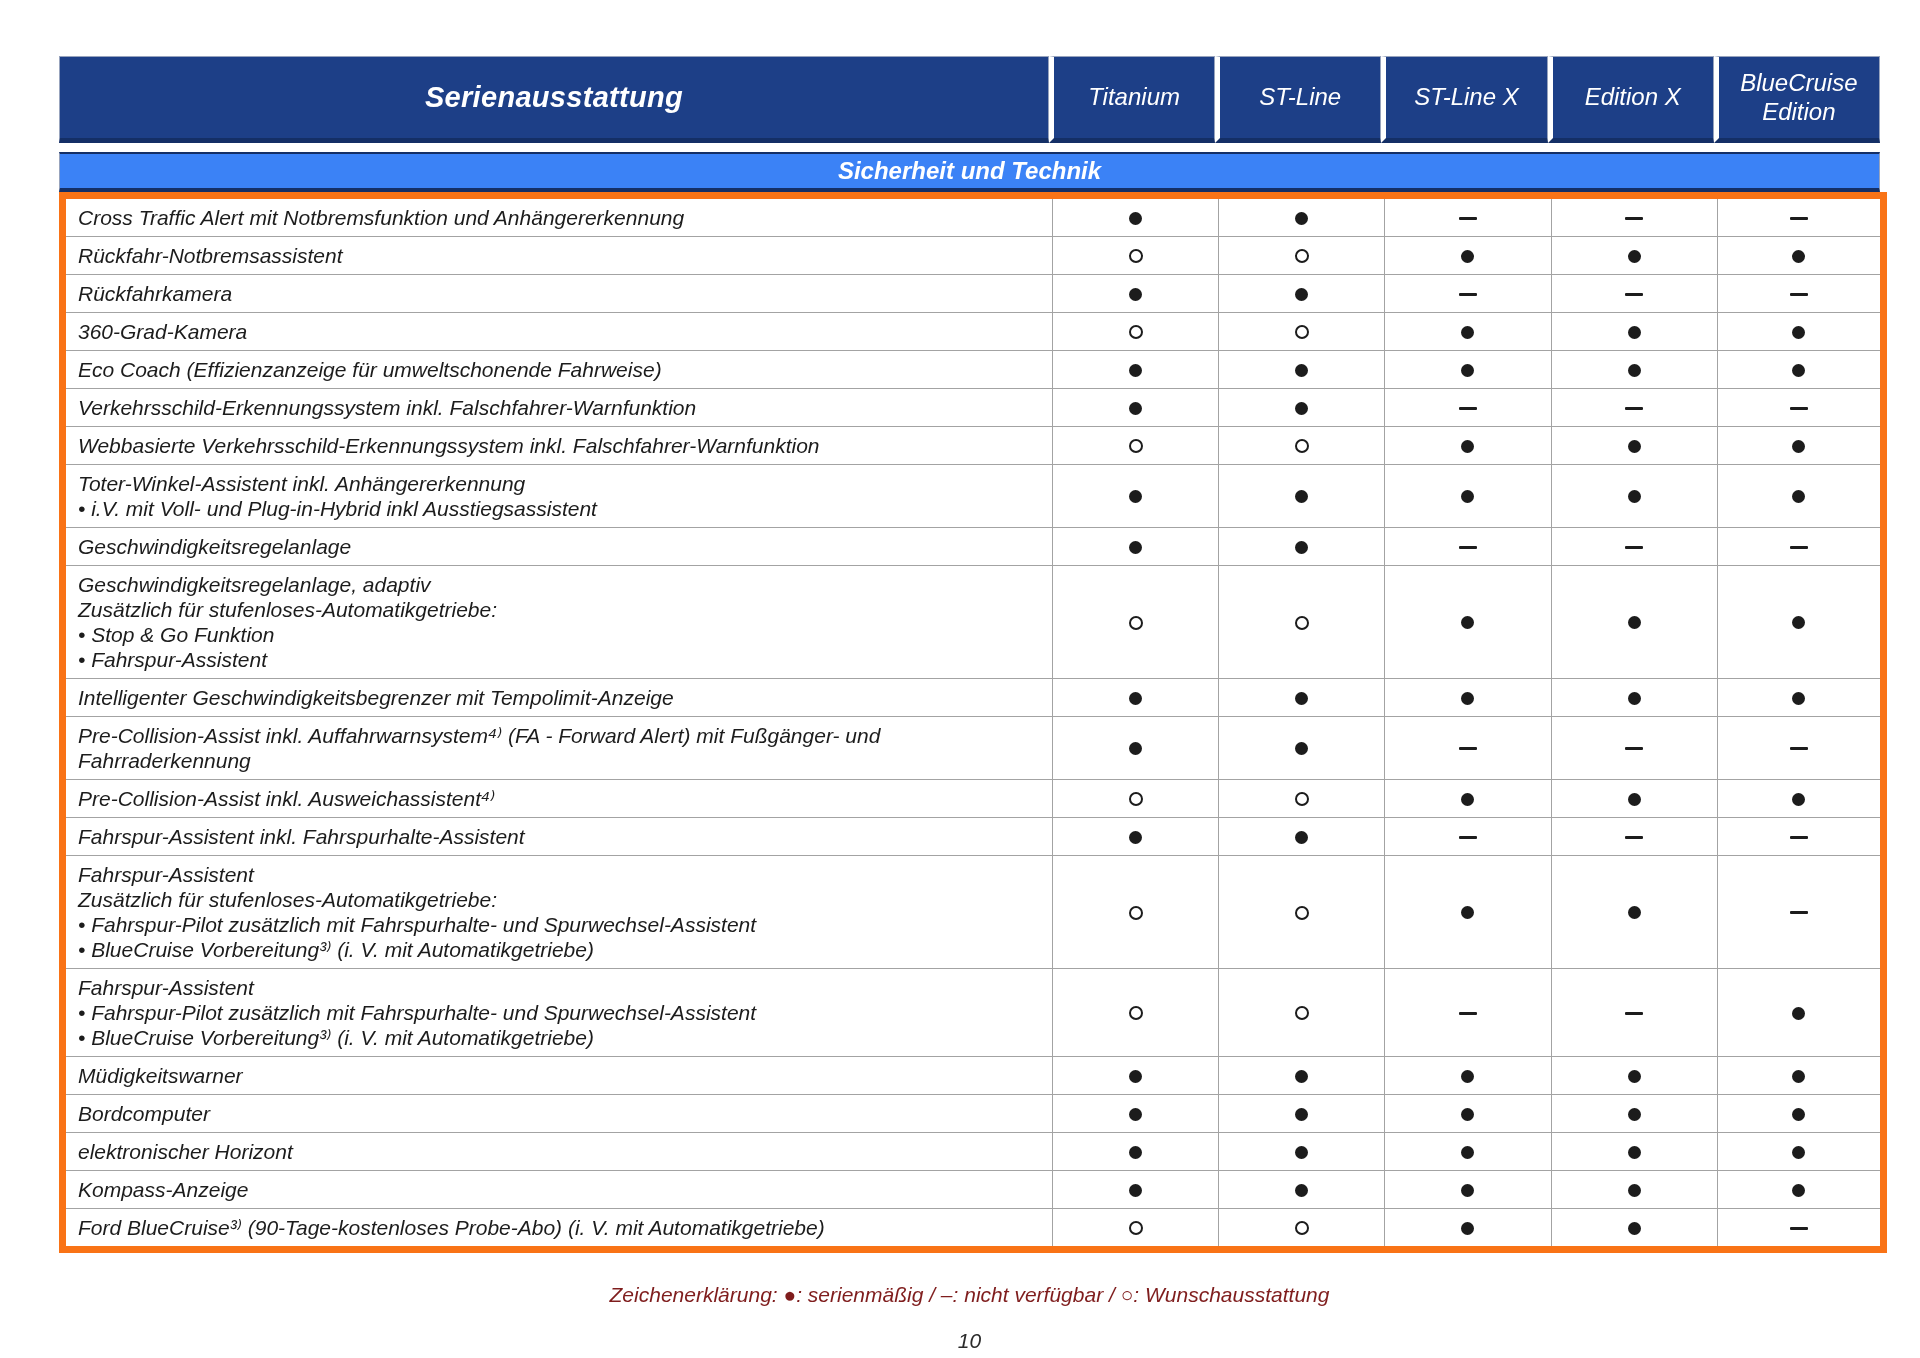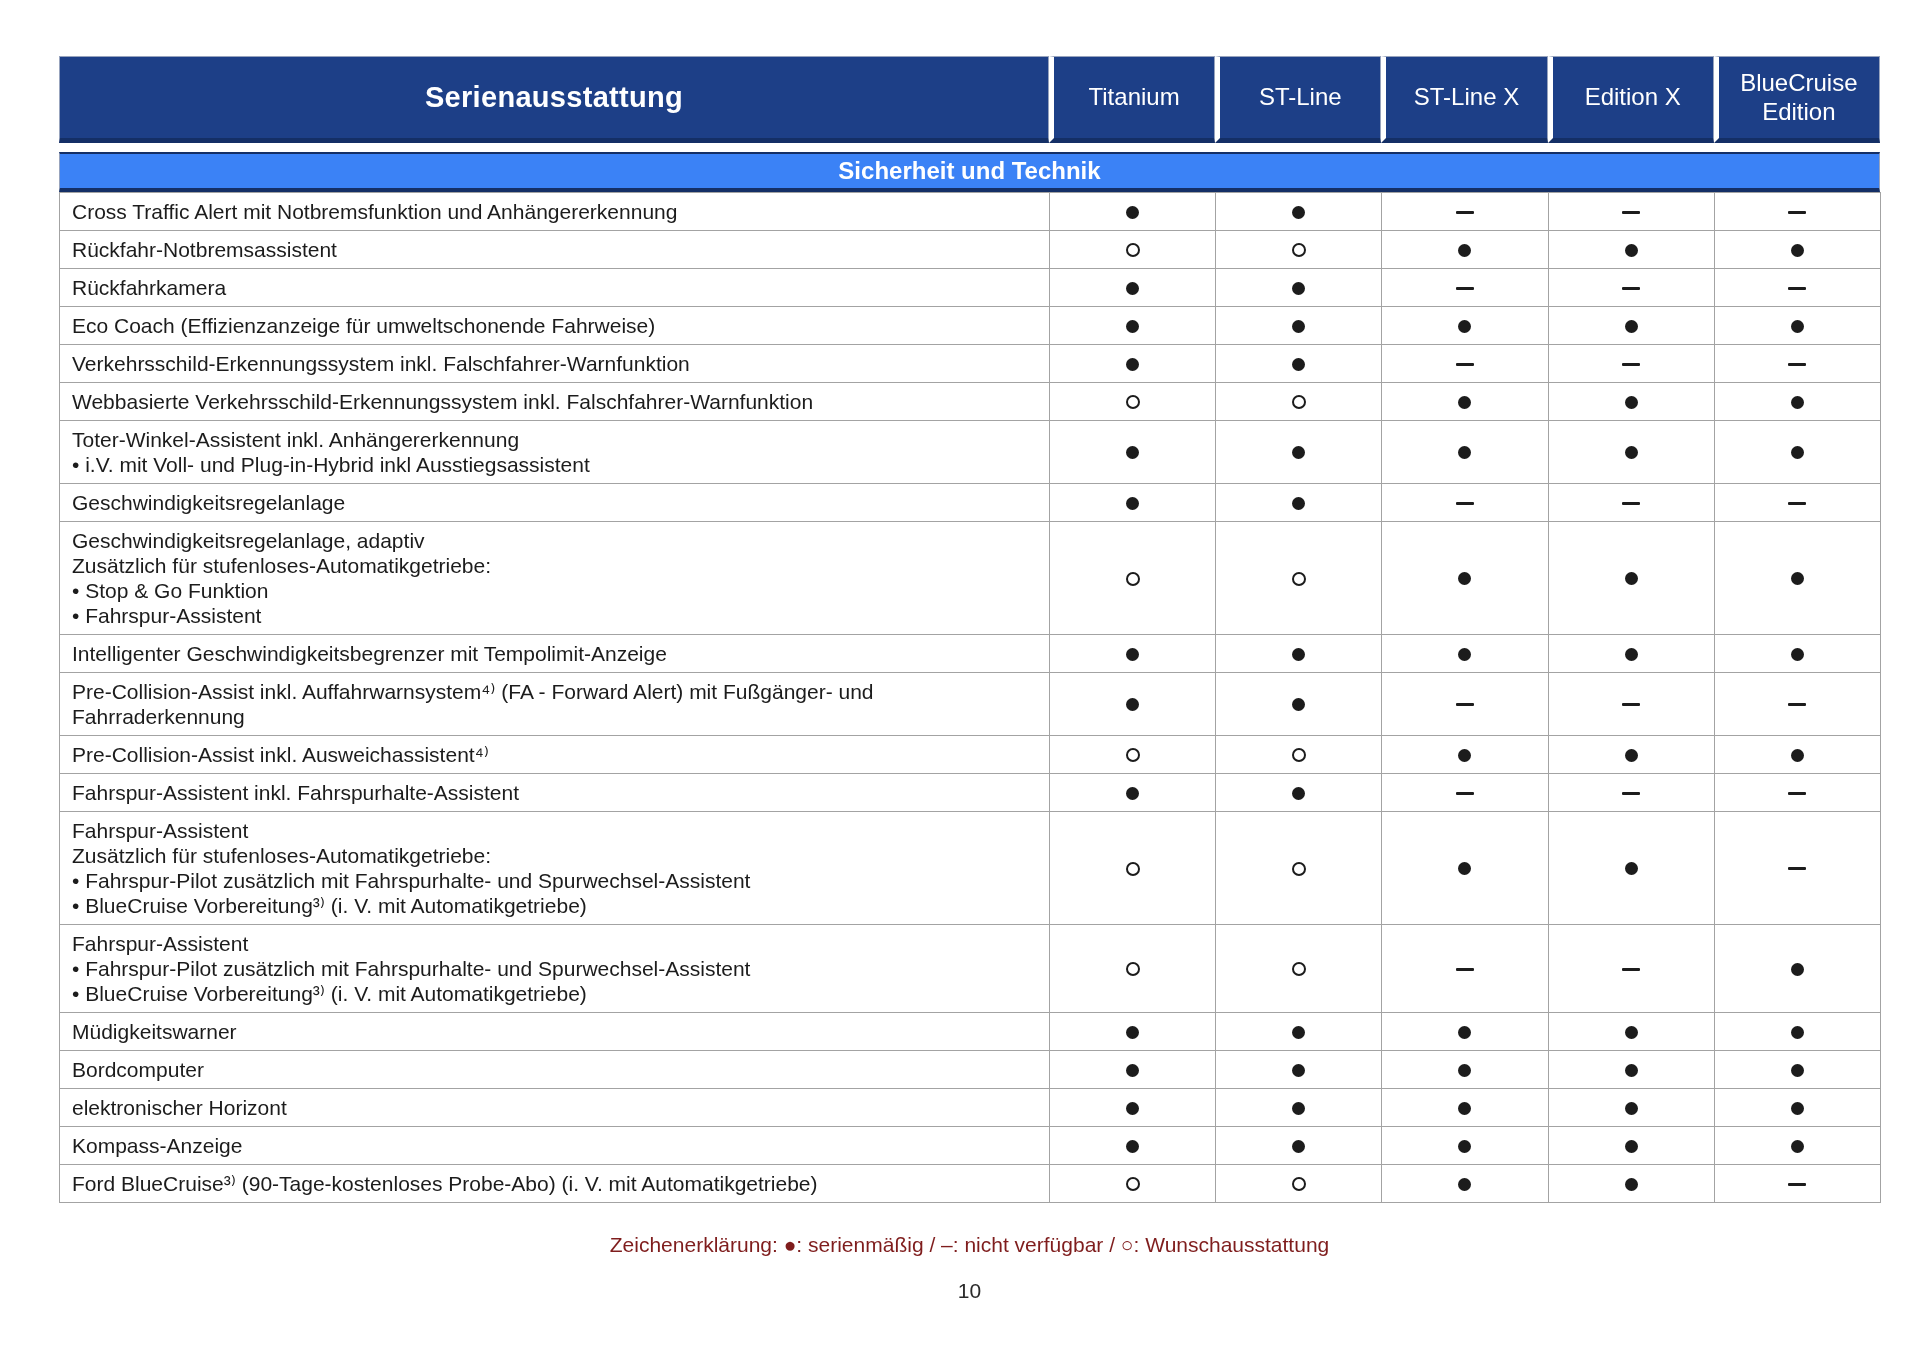--- a/index.html
+++ b/index.html
@@ -8,20 +8,21 @@
     background: #ffffff;
     font-family: "Liberation Sans", "DejaVu Sans", sans-serif;
     color: #1c1c1c;
   }
   .page {
     position: relative;
     width: 1920px;
     height: 1358px;
     background: #ffffff;
     overflow: hidden;
+    font-style: italic;
   }
   .sheet {
     position: absolute;
     left: 59px;
     top: 56px;
     width: 1821px;
   }
   
   .cols-header {
     display: flex;
@@ -68,21 +69,21 @@
     font-weight: bold;
     display: flex;
     align-items: center;
     justify-content: center;
   }
   
   table.features {
     border-collapse: collapse;
     table-layout: fixed;
     width: 1821px;
-    border: 1px solid #f97316;
+    border: 7px solid #f97316;
   }
   table.features td {
     border: 1px solid #a3a3a3;
     vertical-align: middle;
   }
   td.feature {
     padding: 6px 10px 6px 12px;
     font-size: 21px;
     line-height: 25px;
   }
@@ -177,20 +178,30 @@
               <span class="line">Rückfahrkamera</span>
             </td>
             <td class="val"><span class="sym standard" title="●"></span></td>
             <td class="val"><span class="sym standard" title="●"></span></td>
             <td class="val"><span class="sym not_available" title="–"></span></td>
             <td class="val"><span class="sym not_available" title="–"></span></td>
             <td class="val"><span class="sym not_available" title="–"></span></td>
           </tr>
           <tr>
             <td class="feature">
+              <span class="line">360-Grad-Kamera</span>
+            </td>
+            <td class="val"><span class="sym optional" title="○"></span></td>
+            <td class="val"><span class="sym optional" title="○"></span></td>
+            <td class="val"><span class="sym standard" title="●"></span></td>
+            <td class="val"><span class="sym standard" title="●"></span></td>
+            <td class="val"><span class="sym standard" title="●"></span></td>
+          </tr>
+          <tr>
+            <td class="feature">
               <span class="line">Eco Coach (Effizienzanzeige für umweltschonende Fahrweise)</span>
             </td>
             <td class="val"><span class="sym standard" title="●"></span></td>
             <td class="val"><span class="sym standard" title="●"></span></td>
             <td class="val"><span class="sym standard" title="●"></span></td>
             <td class="val"><span class="sym standard" title="●"></span></td>
             <td class="val"><span class="sym standard" title="●"></span></td>
           </tr>
           <tr>
             <td class="feature">

